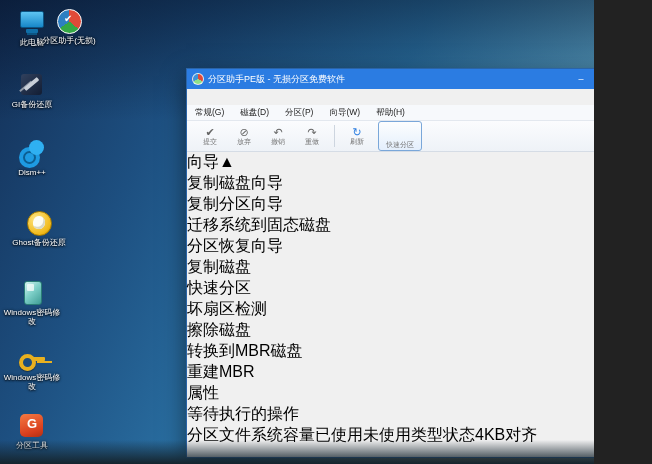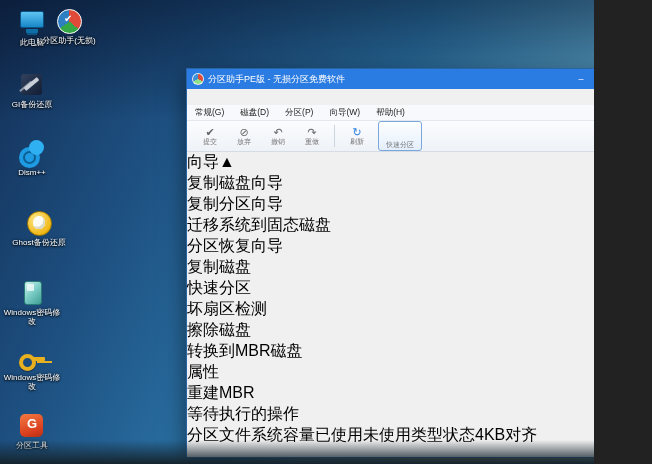--- a/index.html
+++ b/index.html
@@ -196,22 +196,22 @@
               <div class="sitem"><span class="sico" style="background: rgb(70, 163, 87);"></span><span>分区恢复向导</span></div>
             </div>
           </div>
           <div class="panel">
             <div class="pbody">
               <div class="sitem"><span class="sico" style="background: rgb(63, 143, 214);"></span><span>复制磁盘</span></div>
               <div class="sitem"><span class="sico" style="background: rgb(240, 164, 60);"></span><span>快速分区</span></div>
               <div class="sitem"><span class="sico" style="background: rgb(91, 192, 222);"></span><span>坏扇区检测</span></div>
               <div class="sitem"><span class="sico" style="background: rgb(224, 128, 48);"></span><span>擦除磁盘</span></div>
               <div class="sitem"><span class="sico" style="background: rgb(70, 163, 87);"></span><span>转换到MBR磁盘</span></div>
+              <div class="sitem"><span class="sico" style="background: rgb(240, 194, 60);"></span><span>重建MBR</span></div>
               <div class="sitem"><span class="sico" style="background: rgb(63, 143, 214);"></span><span>属性</span></div>
-              <div class="sitem"><span class="sico" style="background: rgb(240, 194, 60);"></span><span>重建MBR</span></div>
             </div>
           </div>
           <div class="panel">
             <div class="phead"><span class="ptitle">等待执行的操作</span><span class="pcollapse"></span></div>
             <div class="pbody"></div>
           </div>
         </div>
       <div class="main">
         <div class="tablewrap" id="ptable">
             <div class="trow thead"><span class="cell w0">分区</span><span class="cell w1">文件系统</span><span class="cell w2">容量</span><span class="cell w3">已使用</span><span class="cell w4">未使用</span><span class="cell w5">类型</span><span class="cell w6">状态</span><span class="cell w7">4KB对齐</span></div>

